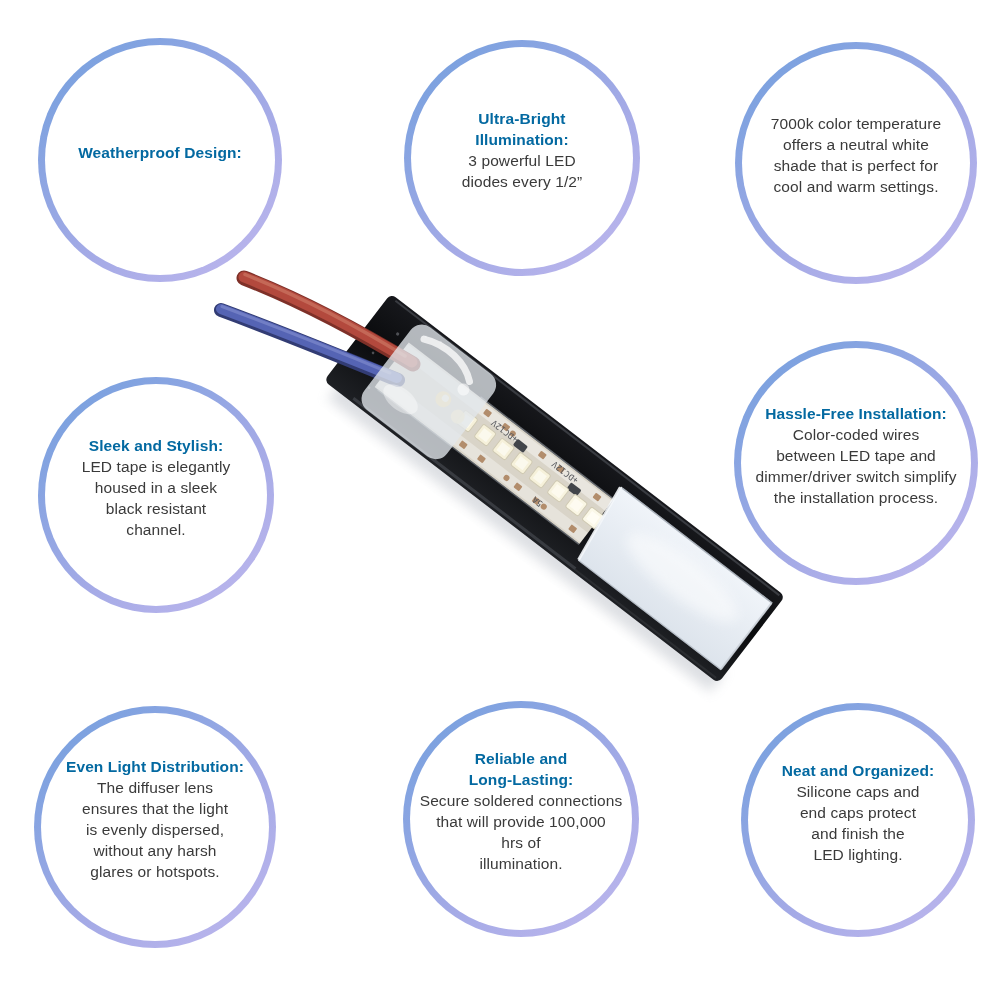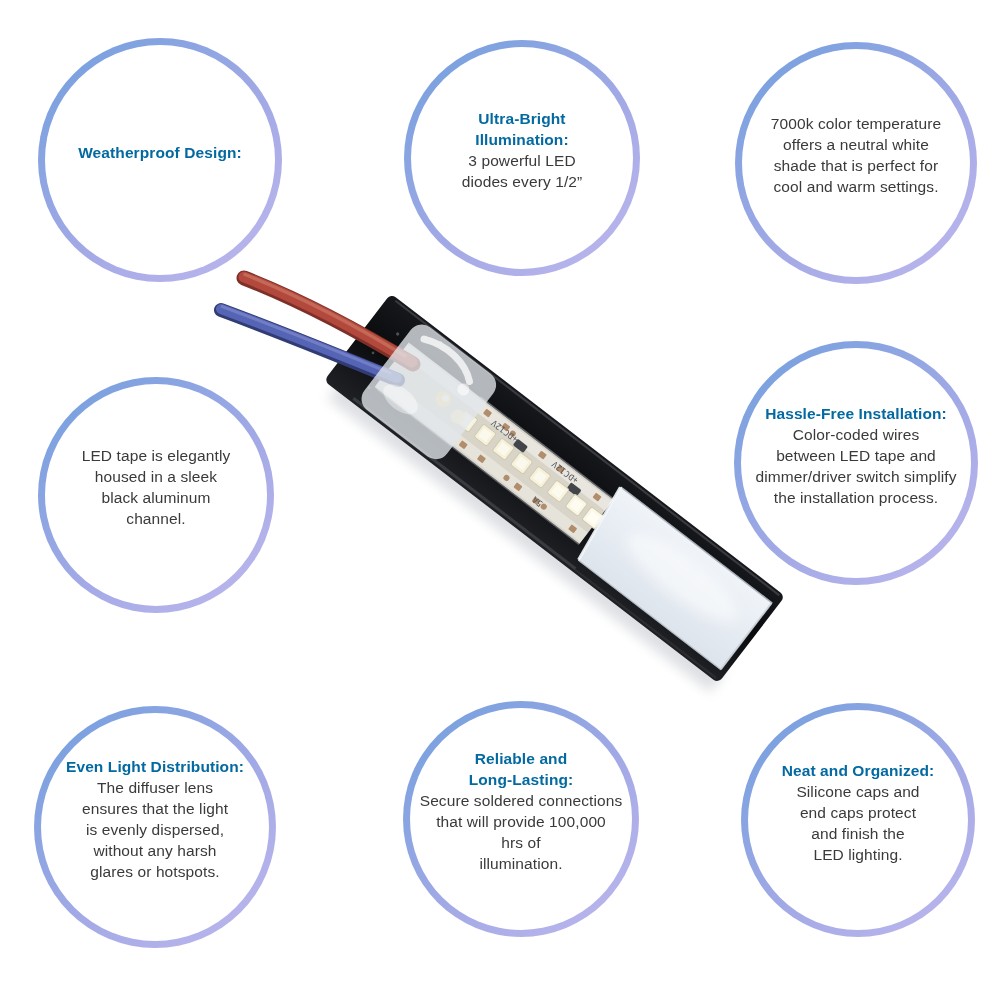--- a/index.html
+++ b/index.html
@@ -162,23 +162,24 @@
 offers a neutral white
 shade that is perfect for
 cool and warm settings.</div>
       </div>
     </div>
   </div>
 
   <div class="circle" style="left:38px;top:377px;width:236px;height:236px">
     <div class="circle-inner">
       <div class="c-text">
+        <div class="c-title">Sleek and Stylish:</div>
         <div class="c-body">LED tape is elegantly
 housed in a sleek
-black aluminum
+black resistant
 channel.</div>
       </div>
     </div>
   </div>
 
   <div class="circle" style="left:34px;top:706px;width:242px;height:242px">
     <div class="circle-inner">
       <div class="c-text">
         <div class="c-title">Even Light Distribution:</div>
         <div class="c-body">The diffuser lens

